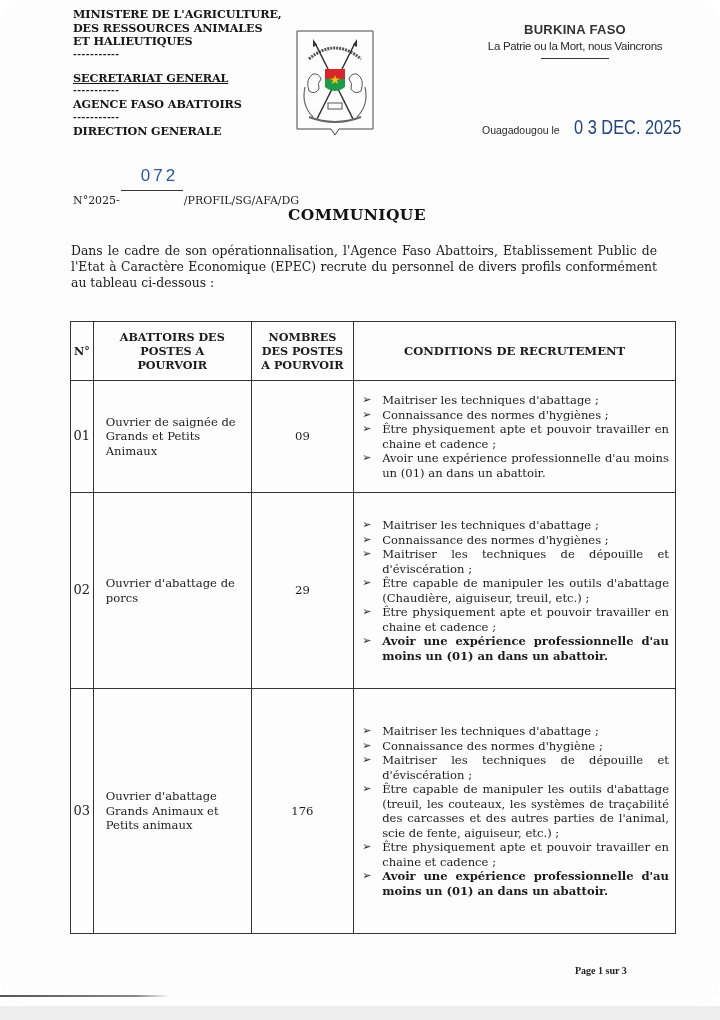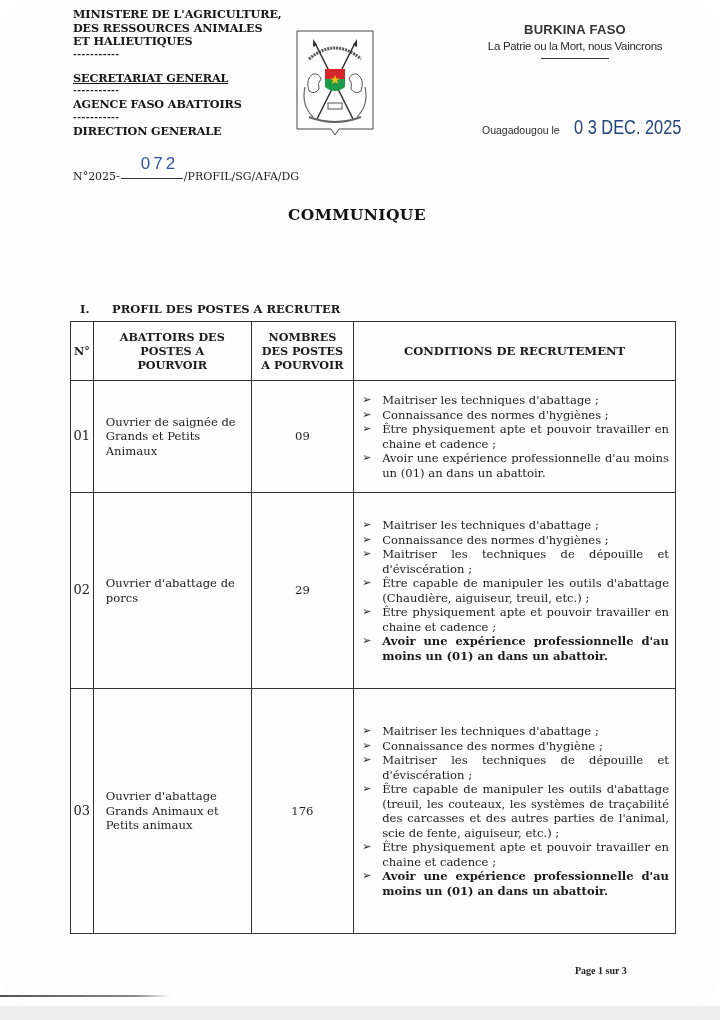--- a/index.html
+++ b/index.html
@@ -19,21 +19,21 @@
   .hdr-right { position: absolute; left: 480px; top: 22px; width: 190px; text-align: center; }
   .country { font-family: "Liberation Sans", sans-serif; font-weight: bold; font-size: 13px; color: #333; letter-spacing: 0.3px; }
   .motto { font-family: "Liberation Sans", sans-serif; font-size: 11.5px; color: #2a2a2a; margin-top: 3px; letter-spacing: -0.3px; }
   .motto-line { width: 68px; height: 1px; background: #333; margin: 6px auto 0 auto; }
 
   .date-line { position: absolute; left: 440px; top: 115px; display: flex; align-items: baseline; margin-left: 42px; }
   .date-label { font-family: "Liberation Sans", sans-serif; font-size: 10.5px; color: #2a2a2a; margin-right: 14px; }
   .date-stamp { font-family: "Liberation Sans", sans-serif; font-size: 21px; color: #22457d; letter-spacing: 0px; transform: scaleX(0.78); transform-origin: left; font-weight: normal; white-space: nowrap; }
 
   .ref { position: absolute; left: 73px; top: 160px; font-size: 11px; display: flex; align-items: flex-end; white-space: nowrap; }
-  .ref-blank { display: inline-block; width: 62px; border-bottom: 1px solid #333; text-align: center; position: relative; height: 14px; margin: 4px 1px; }
+  .ref-blank { display: inline-block; width: 62px; border-bottom: 1px solid #333; text-align: center; position: relative; height: 14px; margin: 16px 1px; }
   .ref-num { position: absolute; left: 20px; top: -10px; font-family: "Liberation Sans", sans-serif; font-size: 17px; color: #2d55a0; letter-spacing: 3px; }
 
   .title { position: absolute; left: 0; width: 720px; top: 205px; text-align: center; font-weight: bold; font-size: 15.5px; letter-spacing: 0.4px; color: #111; }
   .title span { position: relative; left: -3px; }
 
   .intro { position: absolute; left: 71px; top: 243px; width: 586px; font-size: 12.4px; line-height: 16px; text-align: justify; color: #1c1c1c; }
 
   .section { position: absolute; left: 80px; top: 302px; font-weight: bold; font-size: 11.5px; }
   .section .num { display: inline-block; width: 32px; }
 
@@ -106,24 +106,22 @@
   <div class="ref">
     <span>N°2025-</span>
     <span class="ref-blank">
       <span class="ref-num">072</span>
     </span>
     <span>/PROFIL/SG/AFA/DG</span>
   </div>
 
   <div class="title"><span>COMMUNIQUE</span></div>
 
+  <div class="intro">Dans le cadre de son opérationnalisation, l'Agence Faso Abattoirs, Etablissement Public de l'Etat à Caractère Economique (EPEC) recrute du personnel de divers profils conformément au tableau ci-dessous :</div>
 
-  <div class="section">
-    <span class="num">I.</span><span>PROFIL DES POSTES A RECRUTER</span>
-  </div>
 
   <table class="table">
     <thead>
       <tr style="height:59px;">
         <th class="c-no">N°</th>
         <th class="c-title">
           <div>ABATTOIRS DES</div>
           <div>POSTES A</div>
           <div>POURVOIR</div>
         </th>

